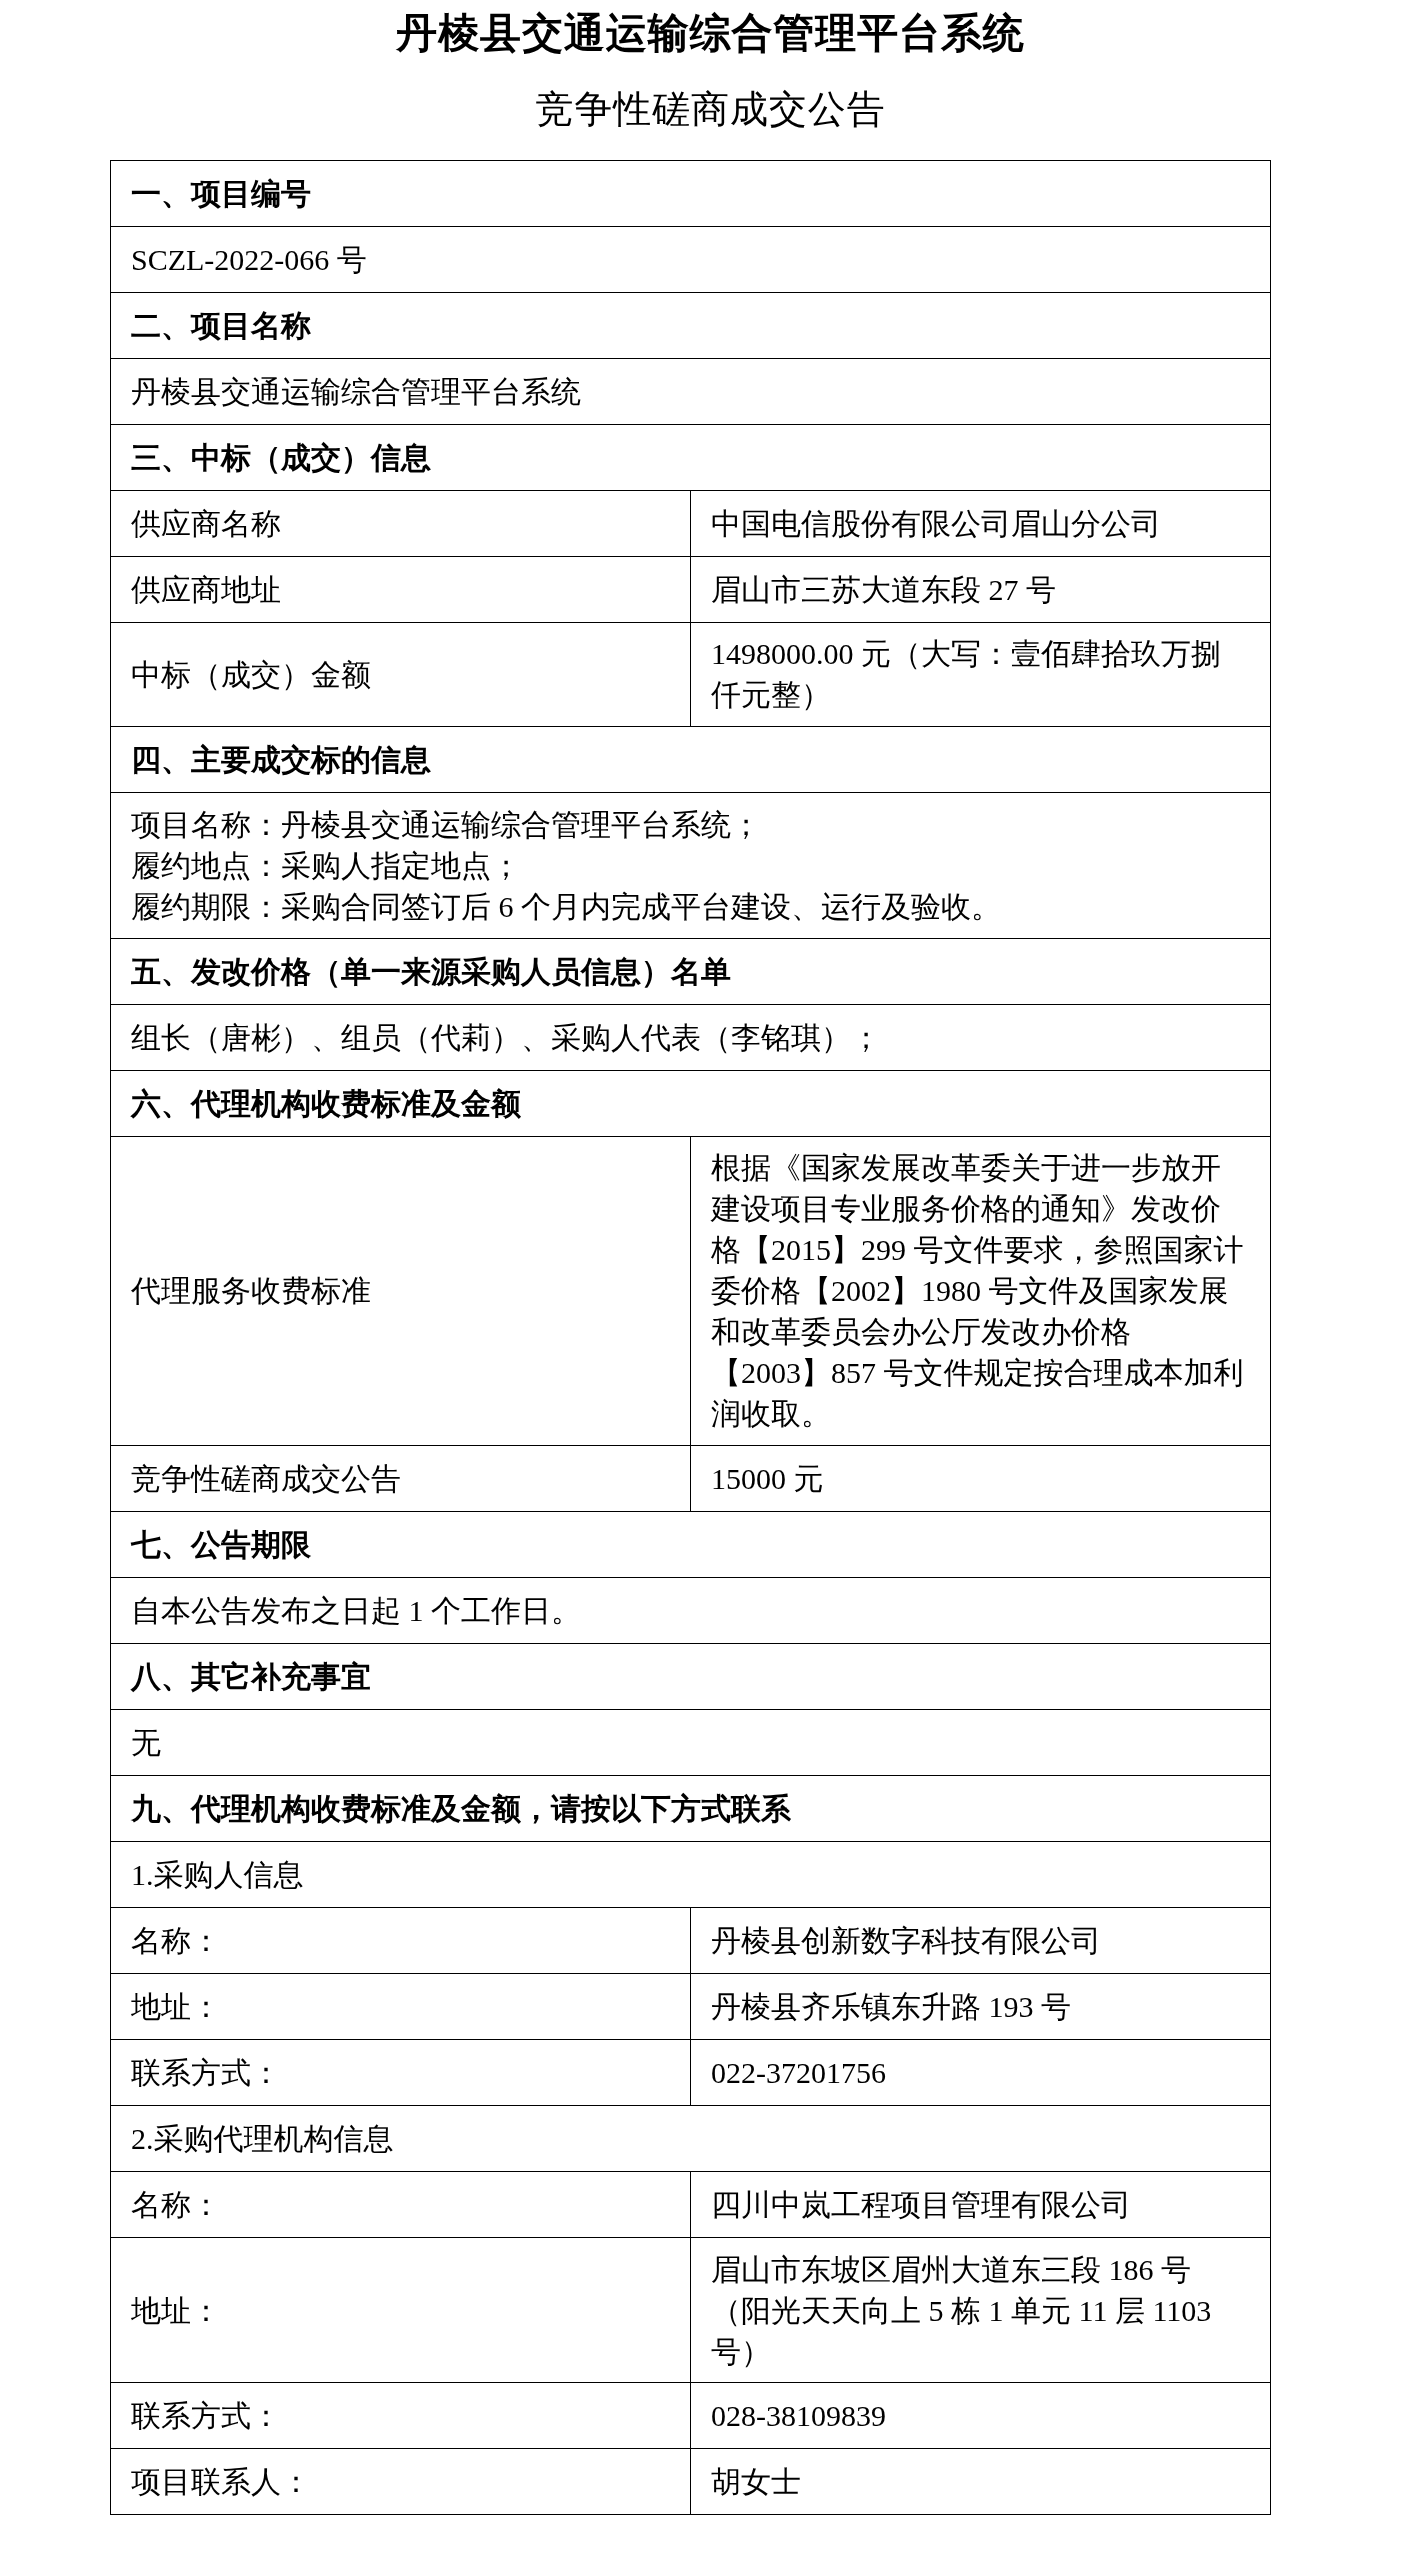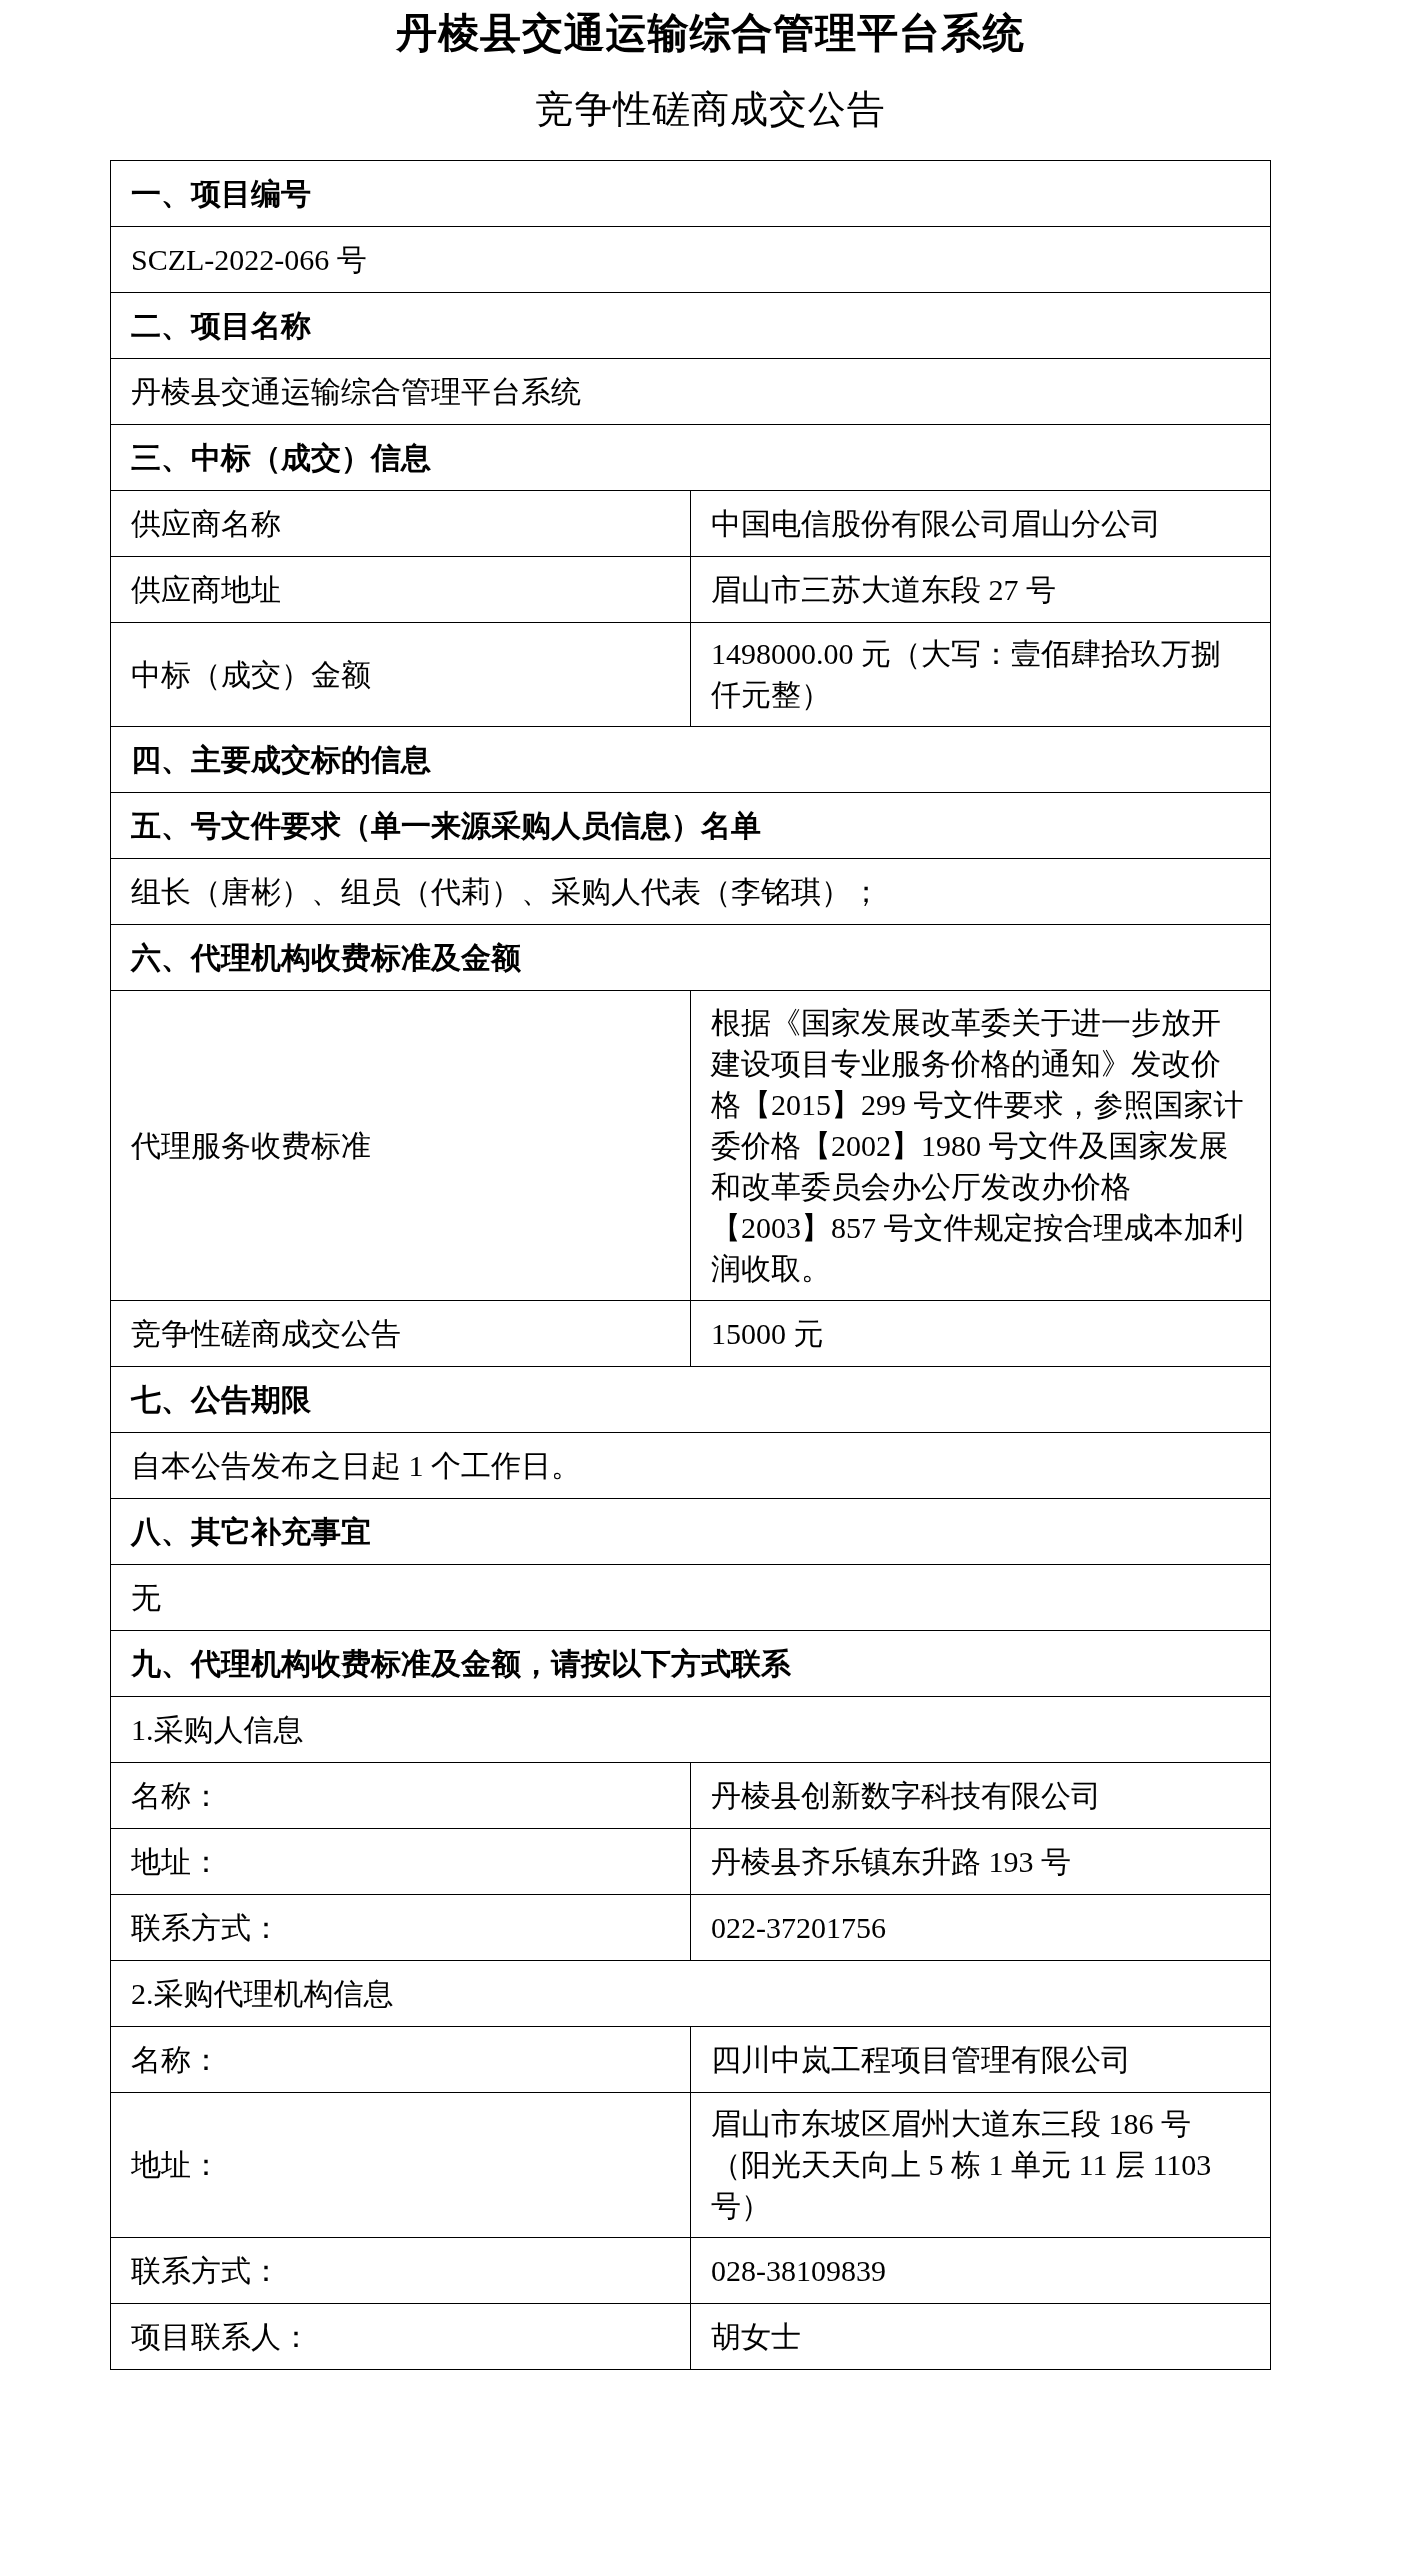--- a/index.html
+++ b/index.html
@@ -98,21 +98,28 @@
         <td>眉山市三苏大道东段 27 号</td>
       </tr>
       <tr>
         <td>中标（成交）金额</td>
         <td>1498000.00 元（大写：壹佰肆拾玖万捌仟元整）</td>
       </tr>
       <tr>
         <td colspan="2" class="section-cell">四、主要成交标的信息</td>
       </tr>
       <tr>
-        <td colspan="2" class="section-cell">五、号文件要求（单一来源采购人员信息）名单</td>
+        <td colspan="2">
+          <div class="cell-line">项目名称：丹棱县交通运输综合管理平台系统；</div>
+          <div class="cell-line">履约地点：采购人指定地点；</div>
+          <div class="cell-line">履约期限：采购合同签订后 6 个月内完成平台建设、运行及验收。</div>
+        </td>
+      </tr>
+      <tr>
+        <td colspan="2" class="section-cell">五、发改价格（单一来源采购人员信息）名单</td>
       </tr>
       <tr>
         <td colspan="2">组长（唐彬）、组员（代莉）、采购人代表（李铭琪）；</td>
       </tr>
       <tr>
         <td colspan="2" class="section-cell">六、代理机构收费标准及金额</td>
       </tr>
       <tr>
         <td>代理服务收费标准</td>
         <td>根据《国家发展改革委关于进一步放开建设项目专业服务价格的通知》发改价格【2015】299 号文件要求，参照国家计委价格【2002】1980 号文件及国家发展和改革委员会办公厅发改办价格【2003】857 号文件规定按合理成本加利润收取。</td>

